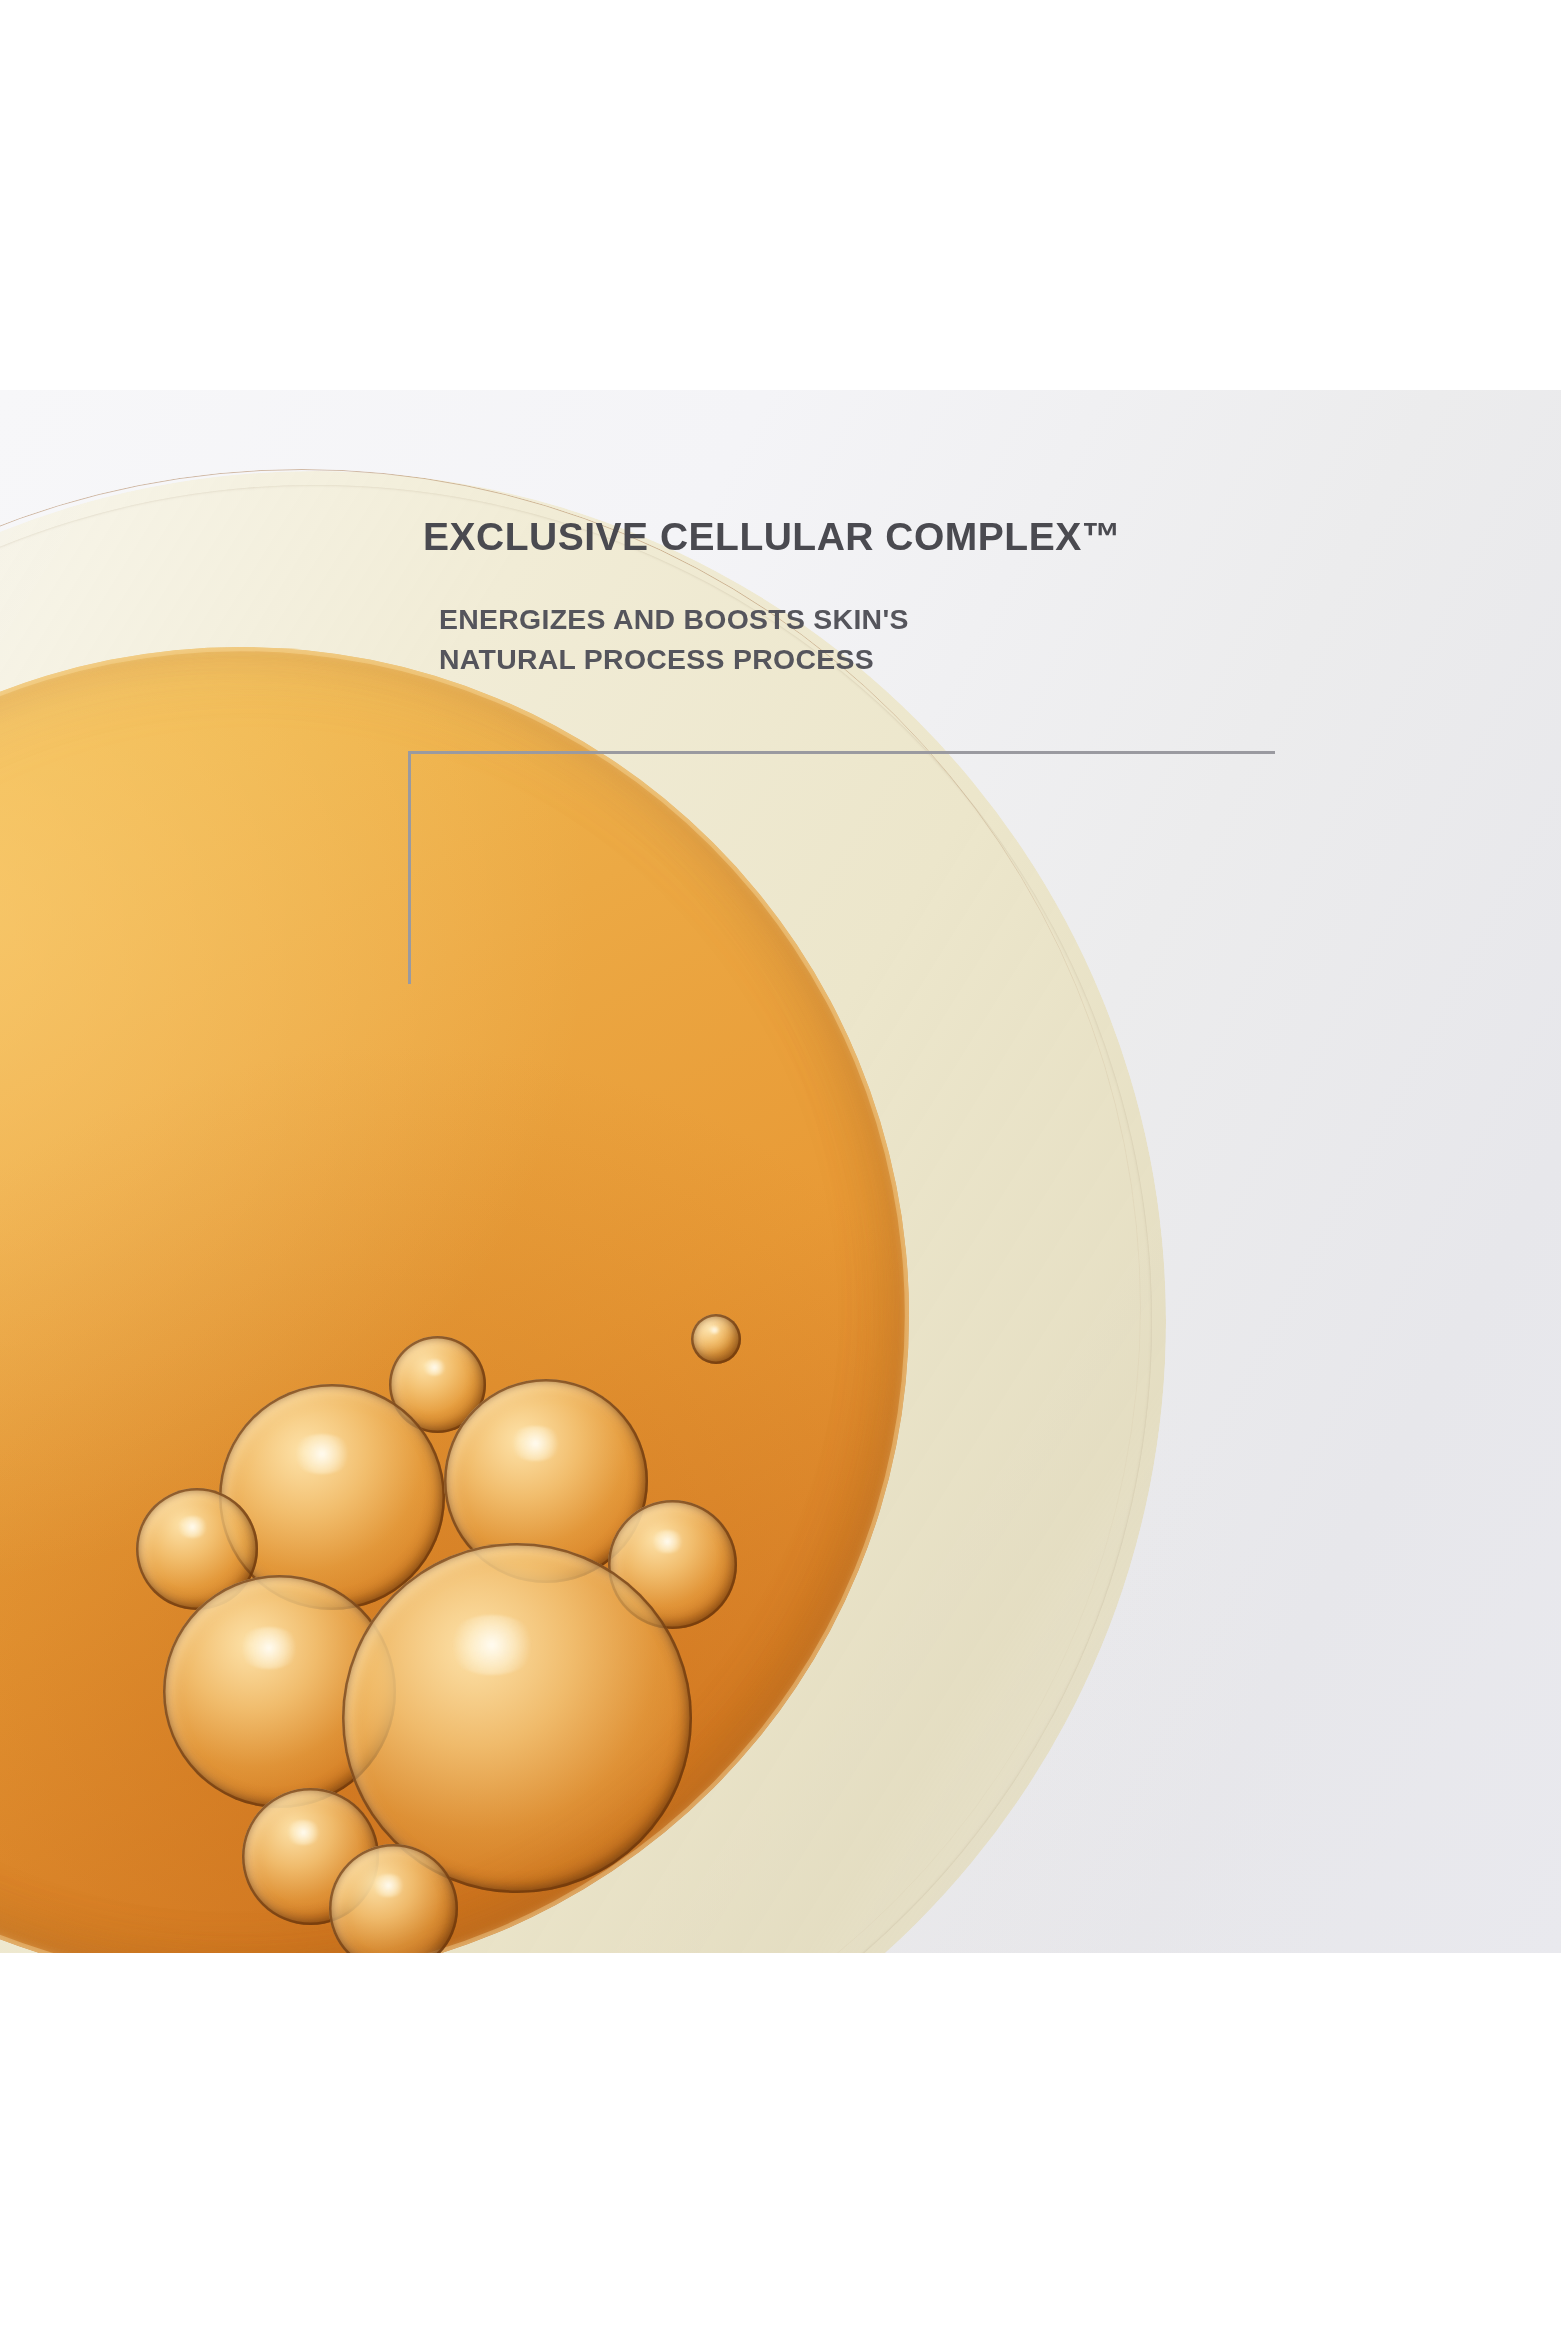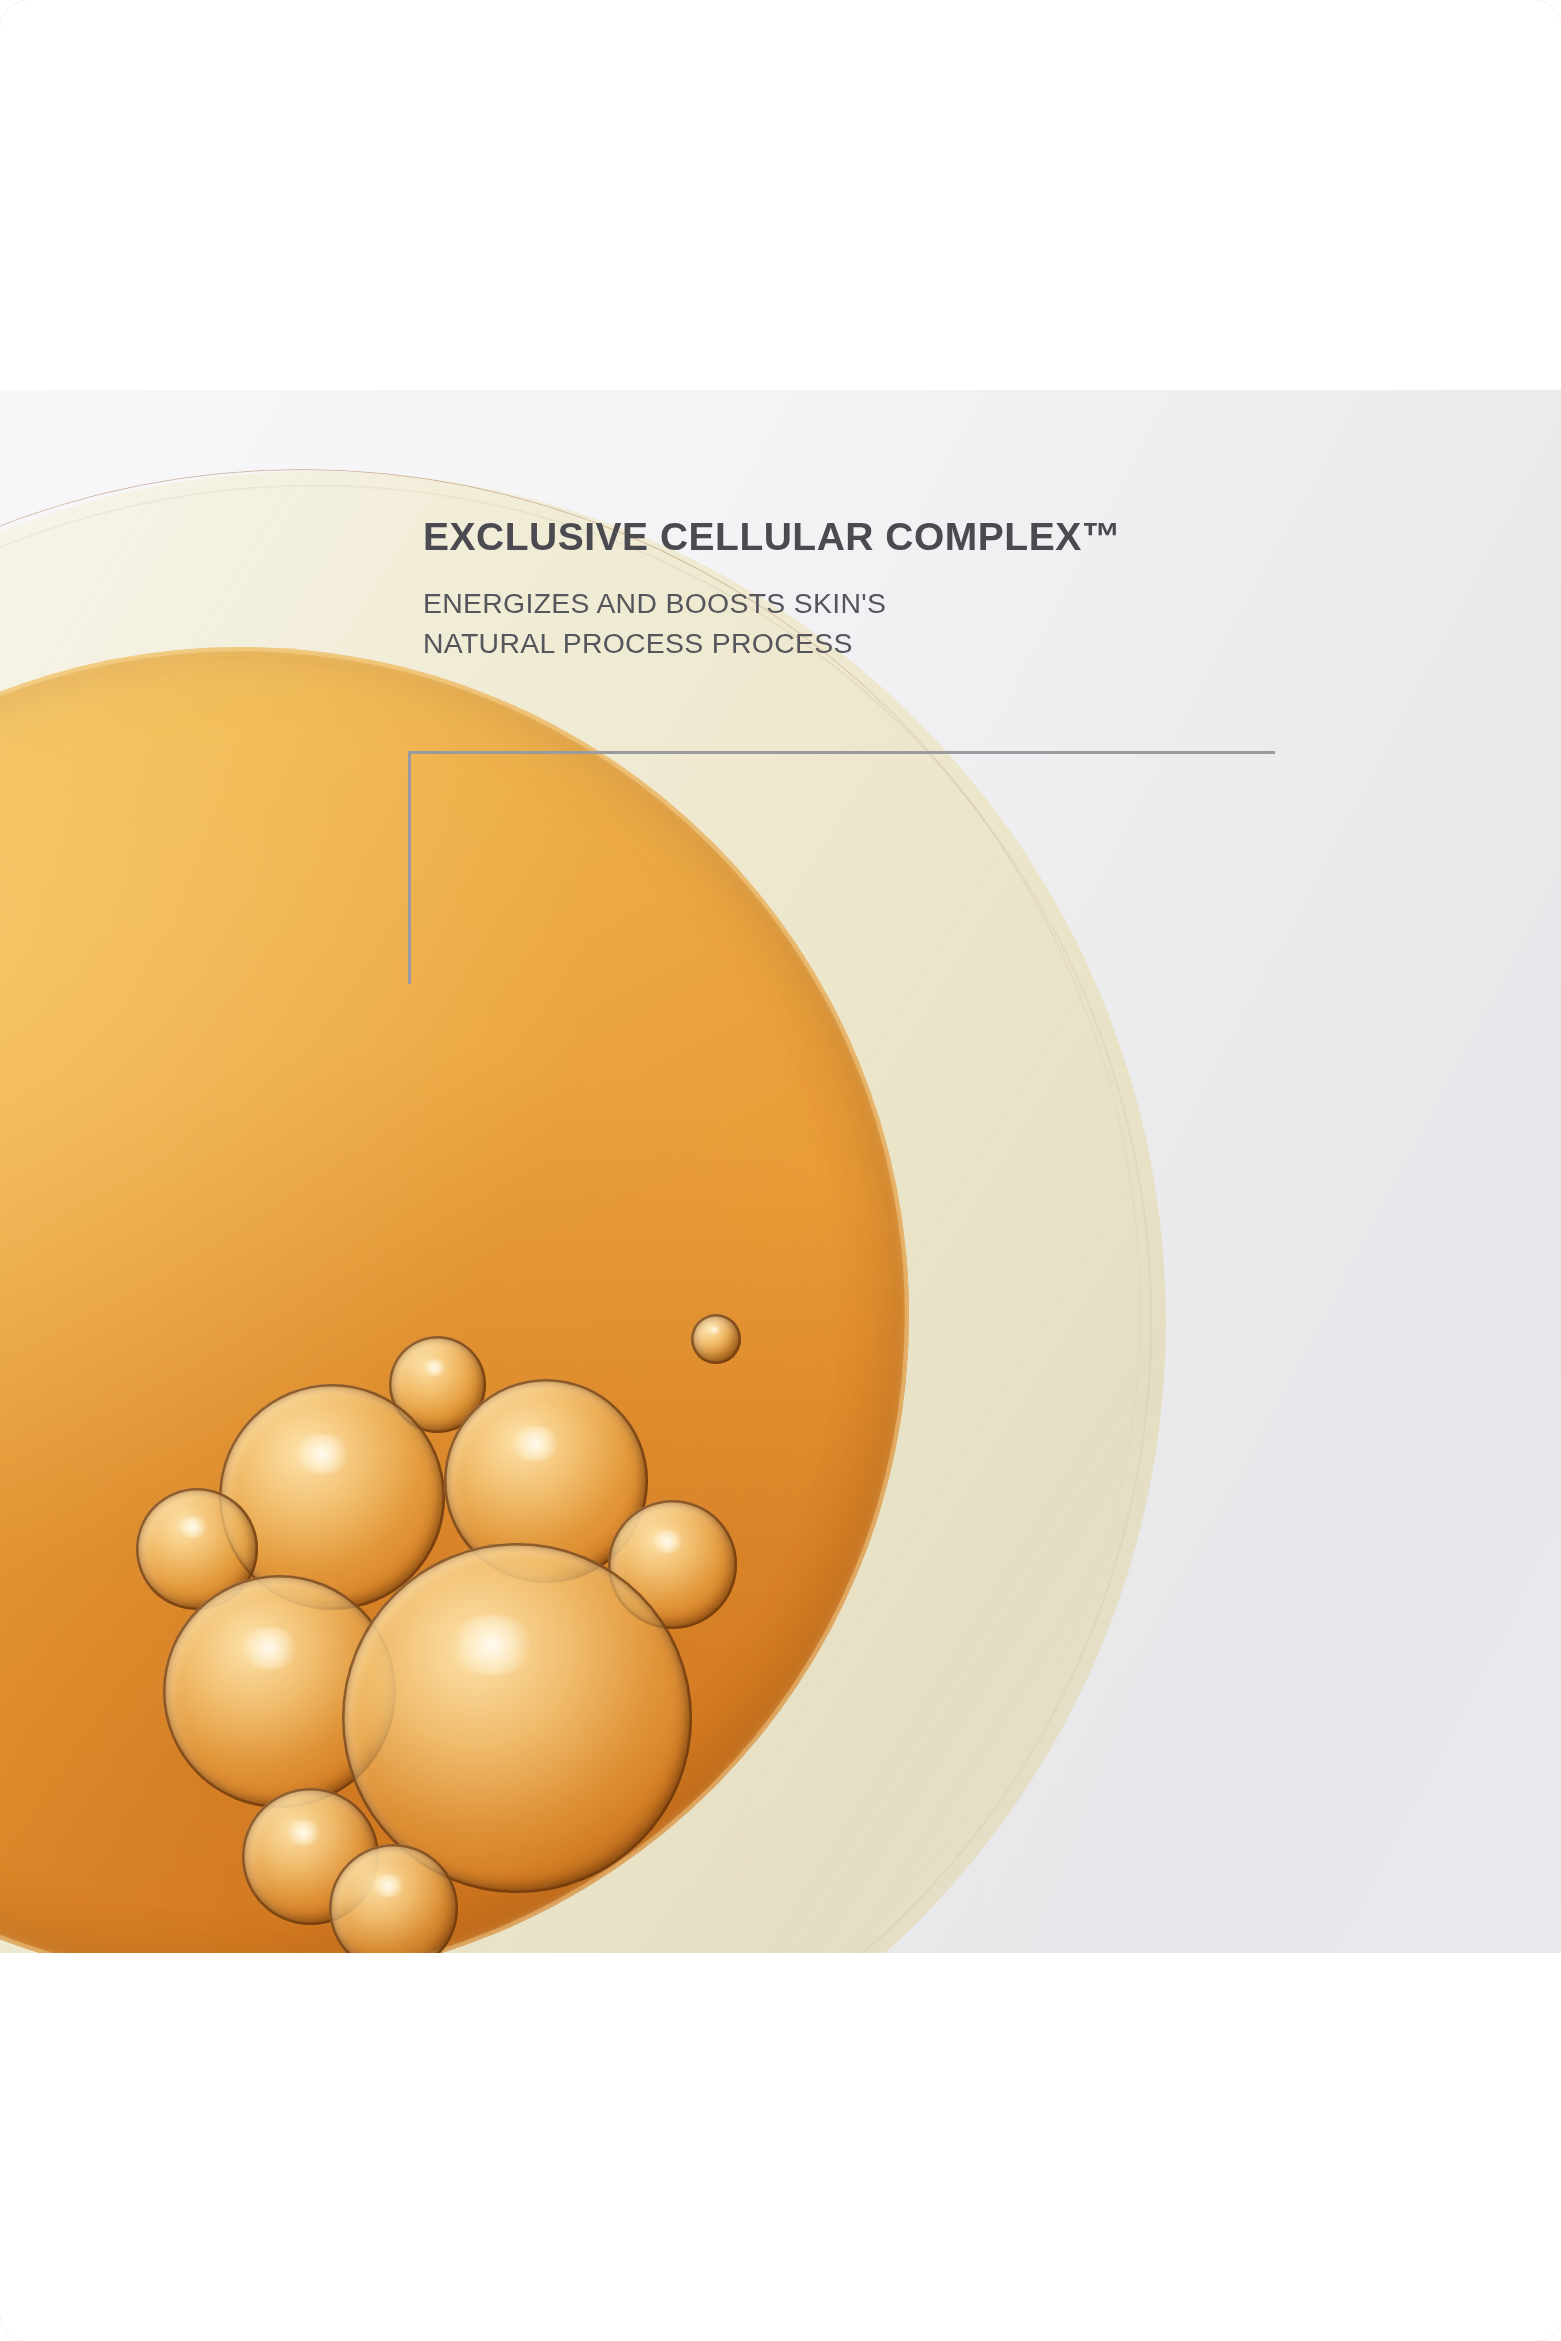--- a/index.html
+++ b/index.html
@@ -13,21 +13,20 @@
     -webkit-font-smoothing: antialiased;
   }
 
   
   #stage {
     position: relative;
     width: 1562px;
     height: 2342px;
     overflow: hidden;
     background: #f0abfc;
-    border-radius: 28px;
   }
 
   
   #photo {
     position: absolute;
     left: 0;
     top: 390px;
     width: 1562px;
     height: 1563px;
     overflow: hidden;
@@ -242,25 +241,25 @@
   #headline {
     margin: 0;
     font-size: 39px;
     line-height: 49px;
     font-weight: 700;
     letter-spacing: 0.5px;
     color: #4a4a50;
     white-space: nowrap;
   }
   #subcopy {
-    margin: 0;
+    margin: 16px;
     padding-top: 22px;
     font-size: 28.4px;
     line-height: 40px;
-    font-weight: 400;
+    font-weight: 700;
     letter-spacing: 0.3px;
     color: #55555c;
   }
   #subcopy .l { display: block; white-space: nowrap; }
 </style>
 </head>
 <body>
 
 <div id="stage">
 

